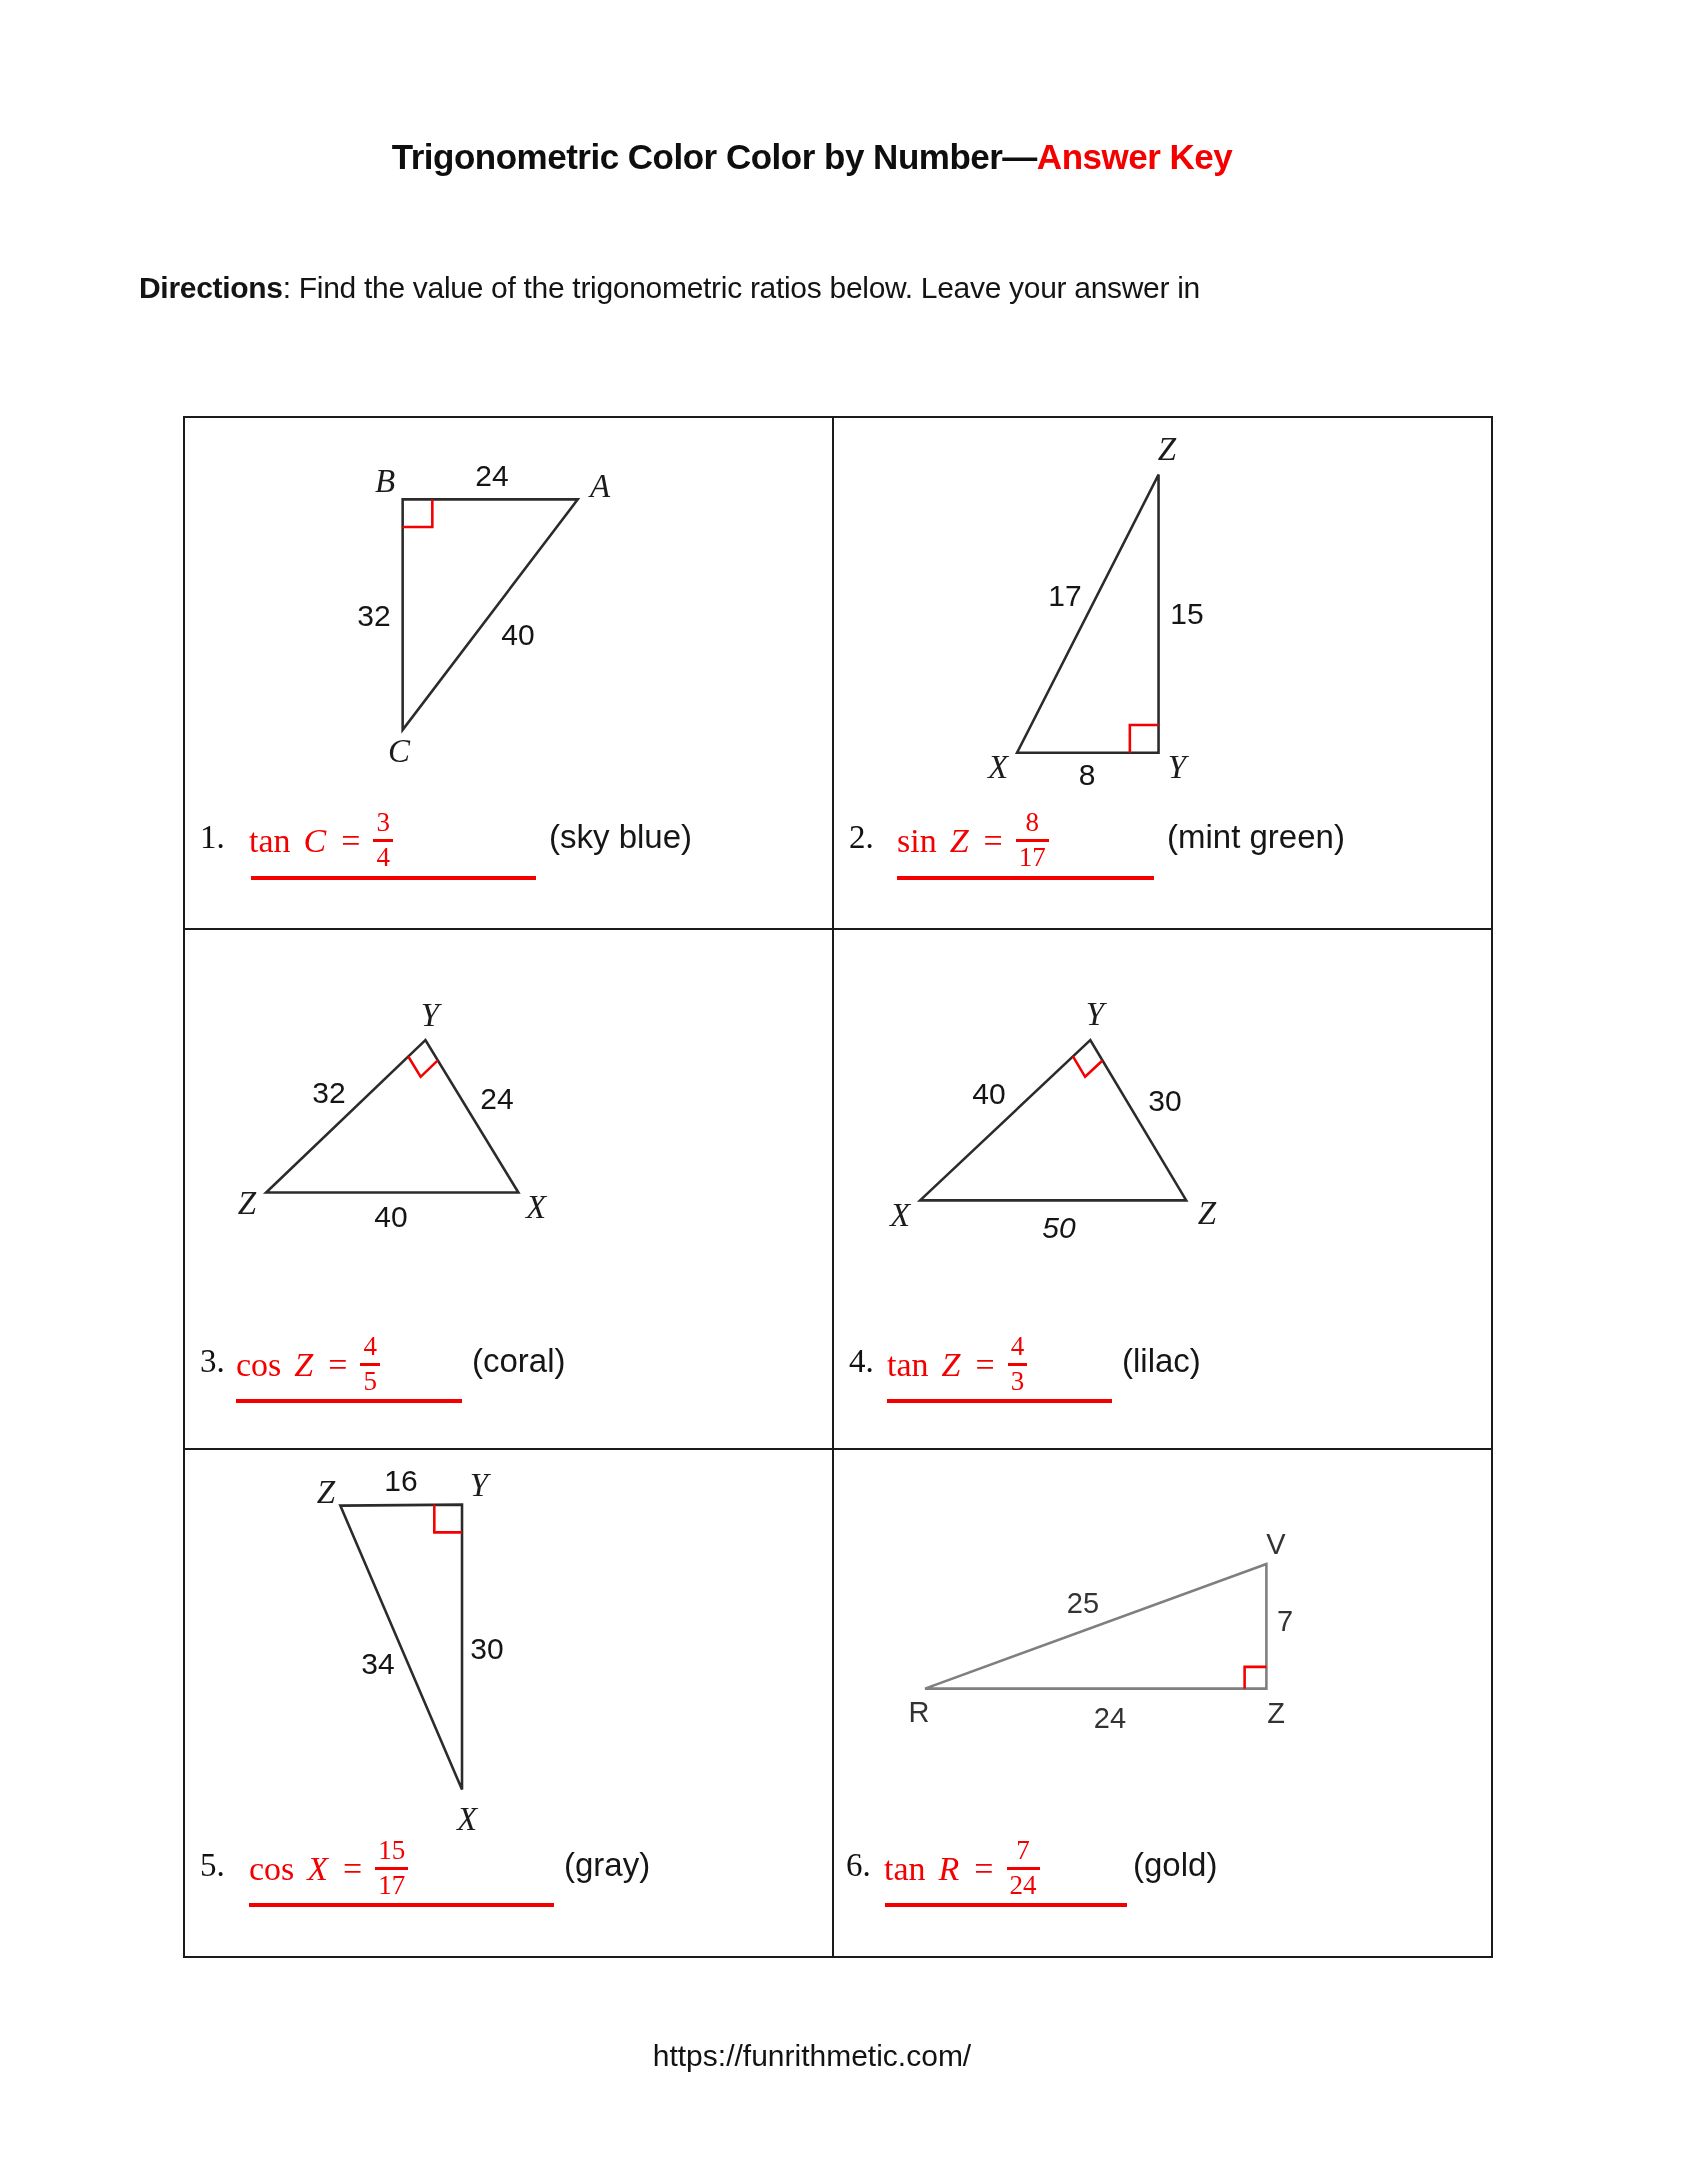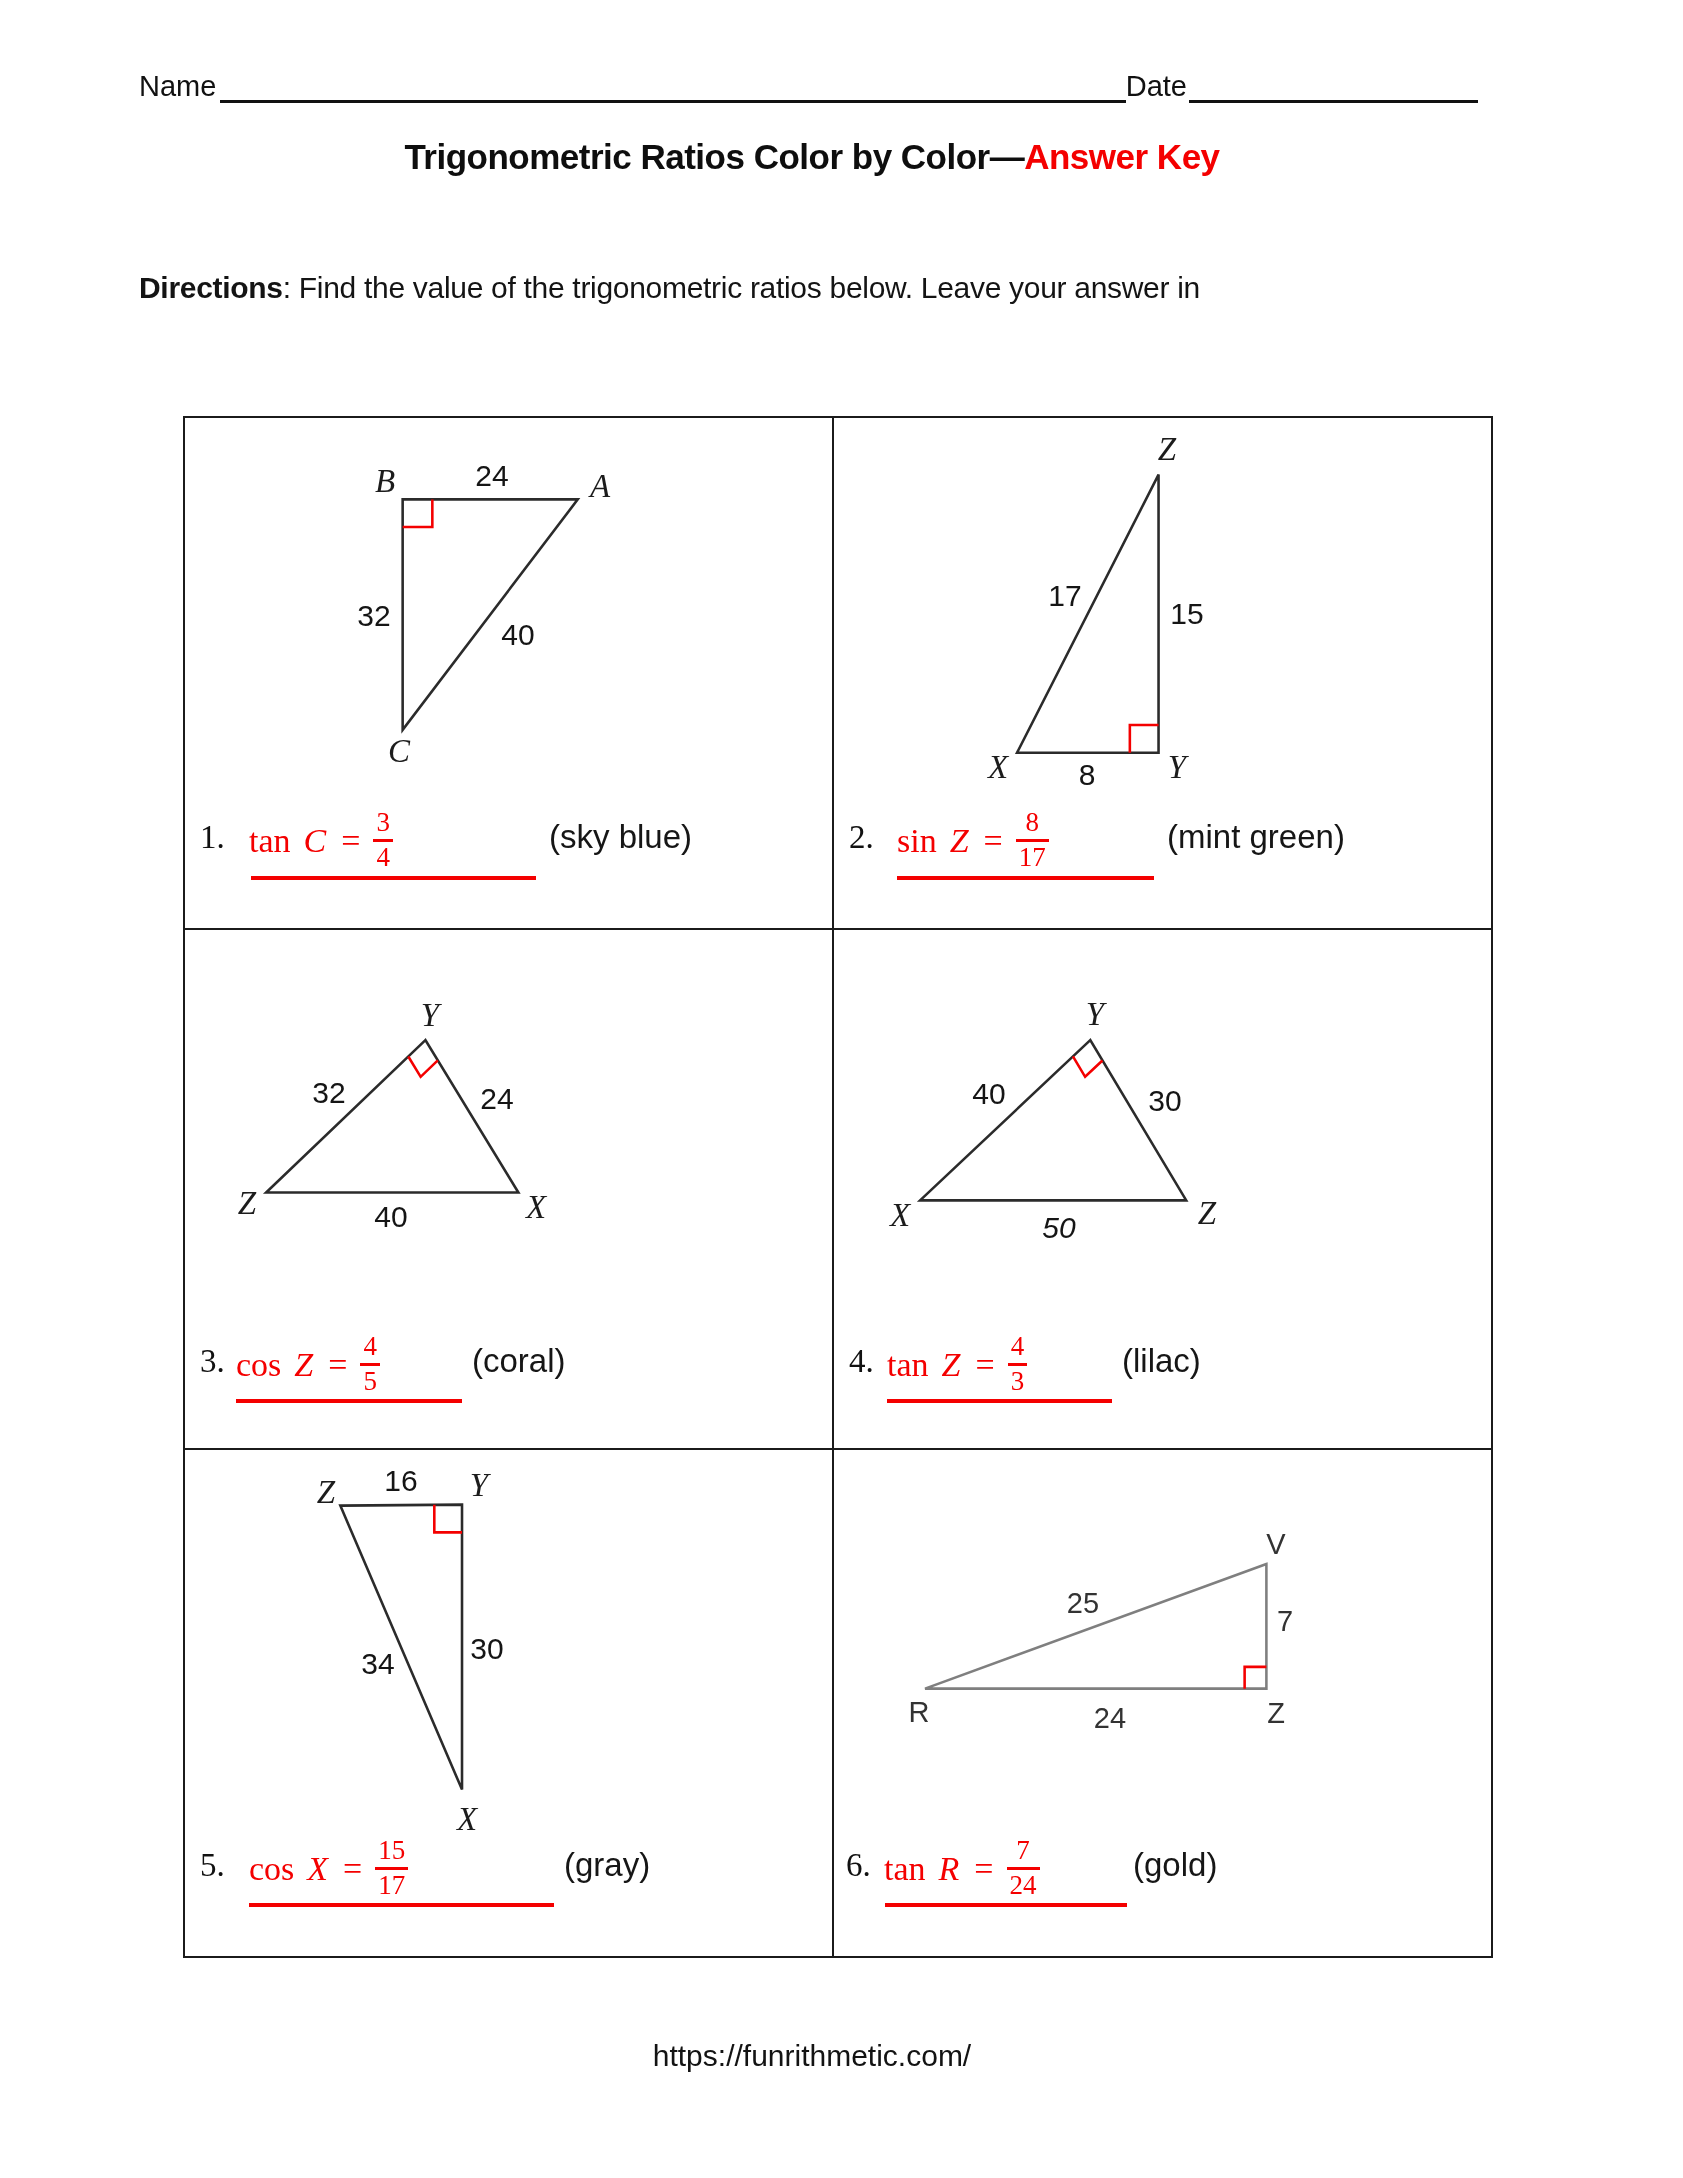--- a/index.html
+++ b/index.html
@@ -55,29 +55,23 @@
   .redline{position:absolute;height:4px;background:#f40000;}
   .note{position:absolute;font-family:Liberation Sans, sans-serif;font-size:33px;color:#161616;line-height:34px;}
   
   .footer{position:absolute;left:0;top:2039px;width:1624px;text-align:center;font-size:30px;color:#131313;}
 </style>
 </head>
 <body>
 
 <div class="page">
 
-  <div class="name-row">
-    <span class="lbl">Name</span>
-    <span class="fill-line"></span>
-    <span class="lbl">Date</span>
-    <span class="date-line"></span>
-  </div>
 
   <div class="title">
-    <span>Trigonometric Ratios Color by Color—</span><span class="hl">Answer Key</span>
+    <span>Trigonometric Color Color by Number—</span><span class="hl">Answer Key</span>
   </div>
 
   <div class="directions">
     <div><b>Directions</b><span>: Find the value of the trigonometric ratios below.  Leave your answer in</span></div>
   </div>
 
   <div class="grid">
 
     <div class="cell br bb">
       <svg width="649" height="512" viewBox="0 0 656 517">

